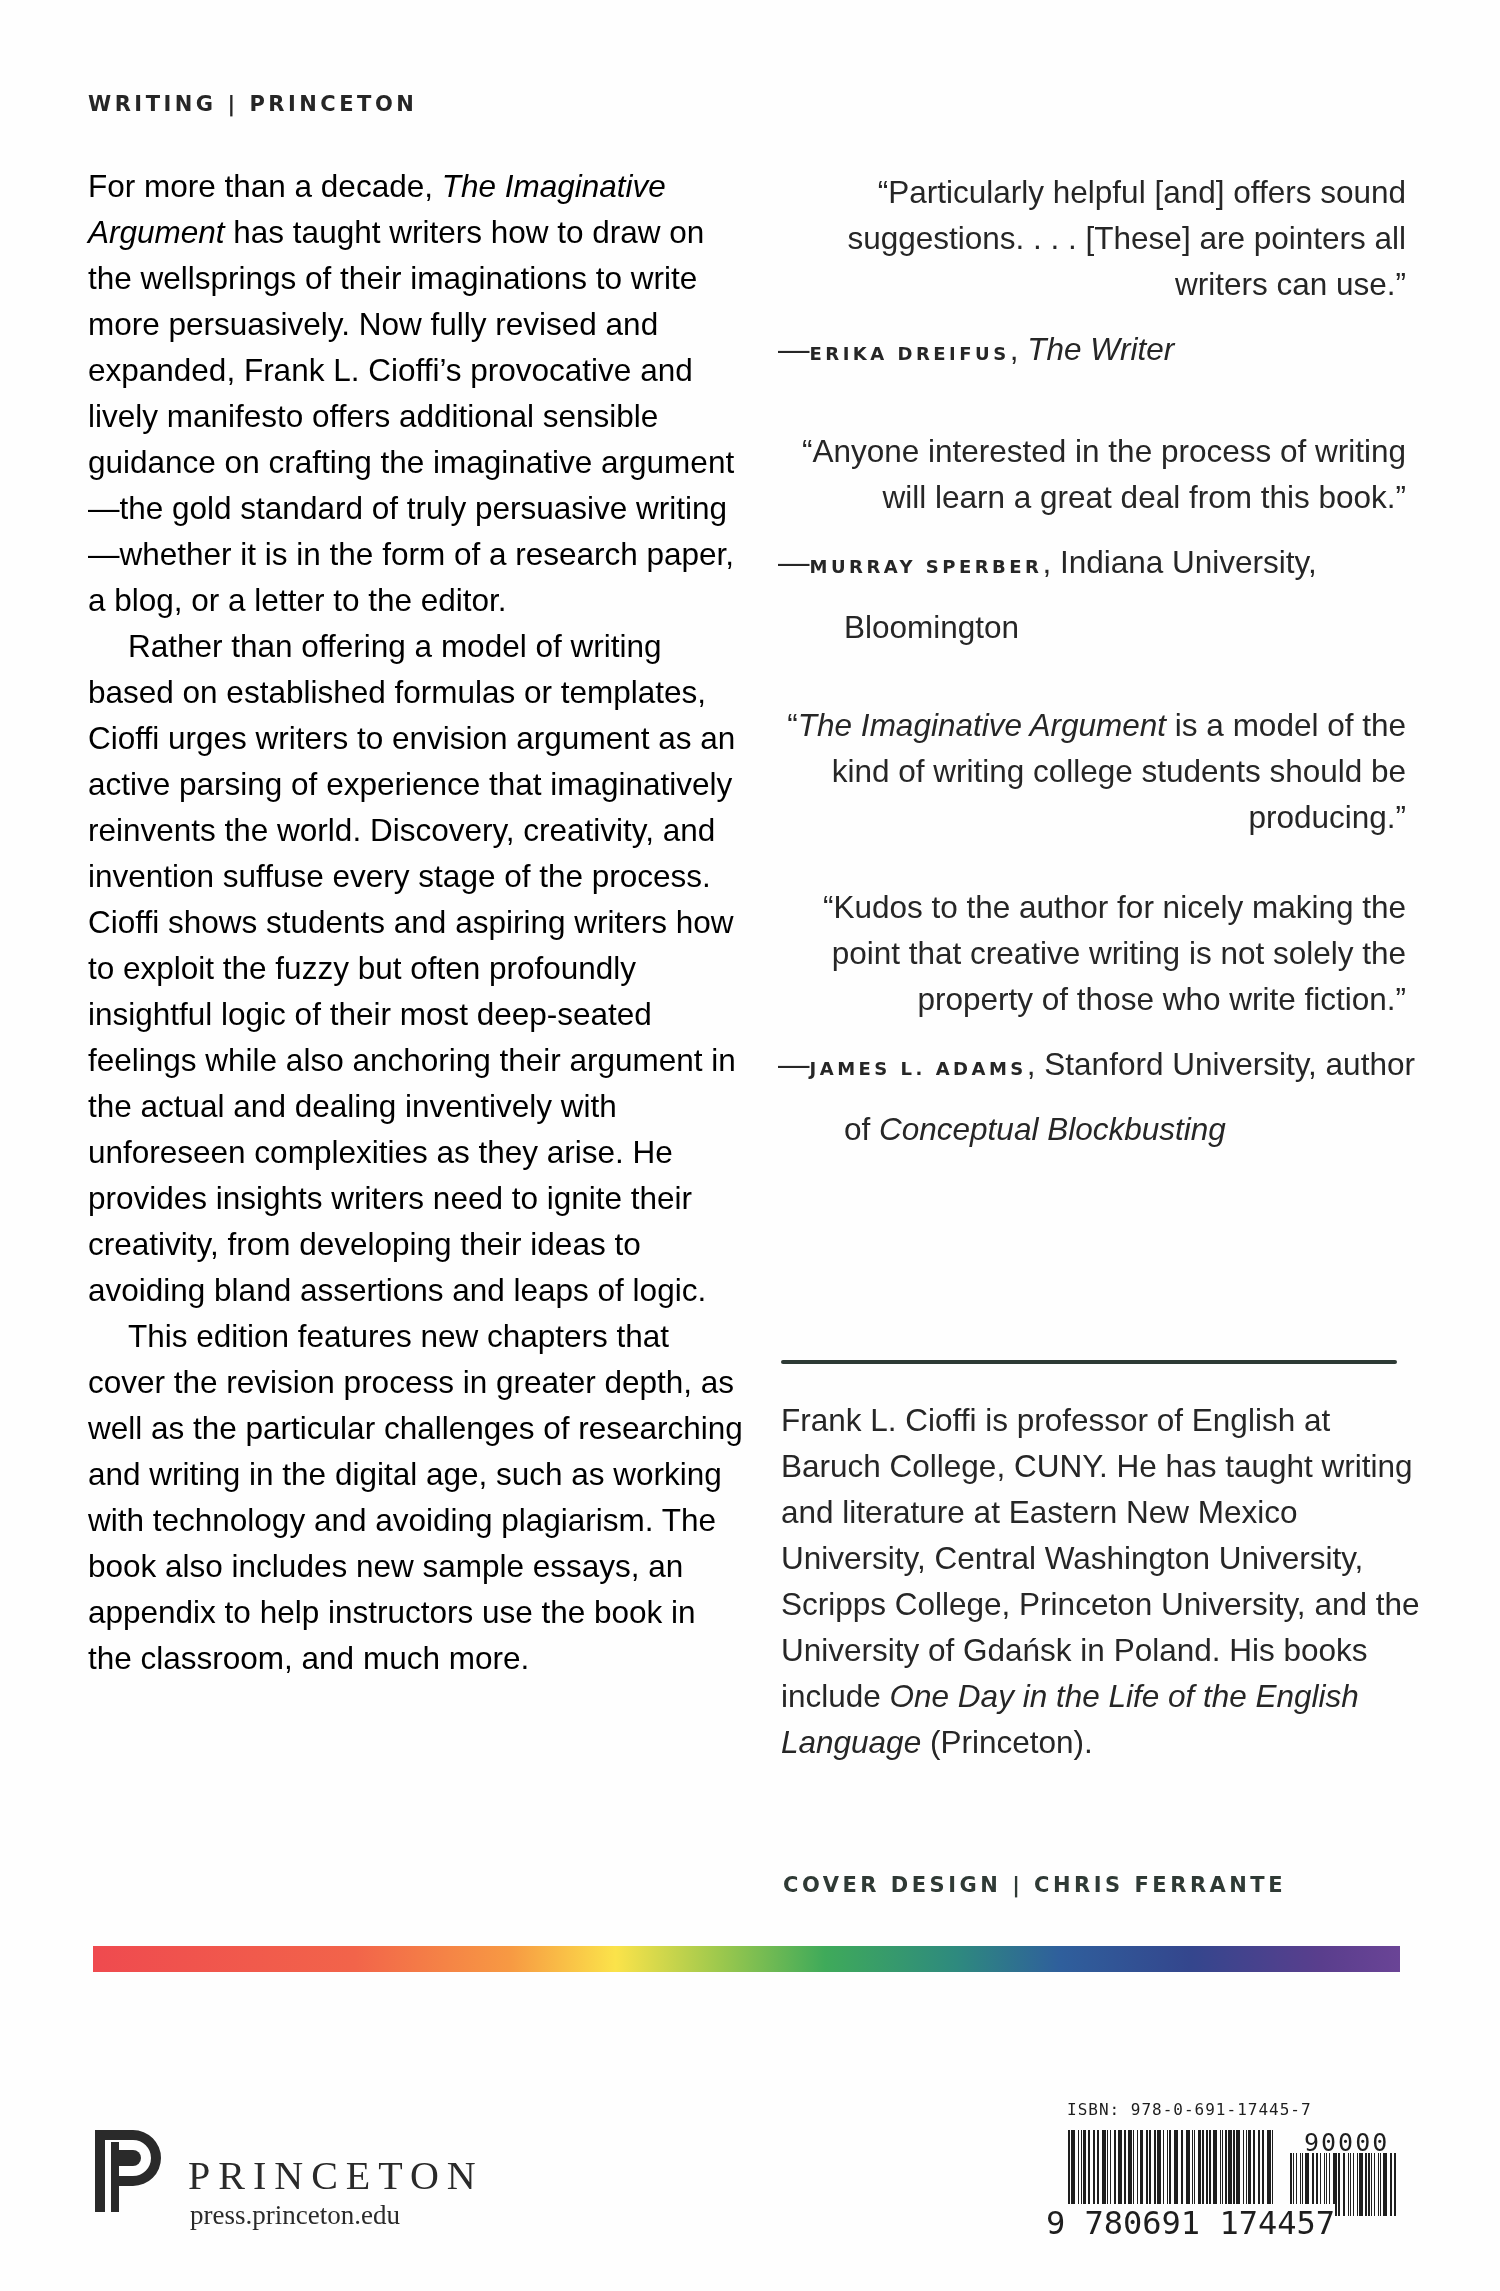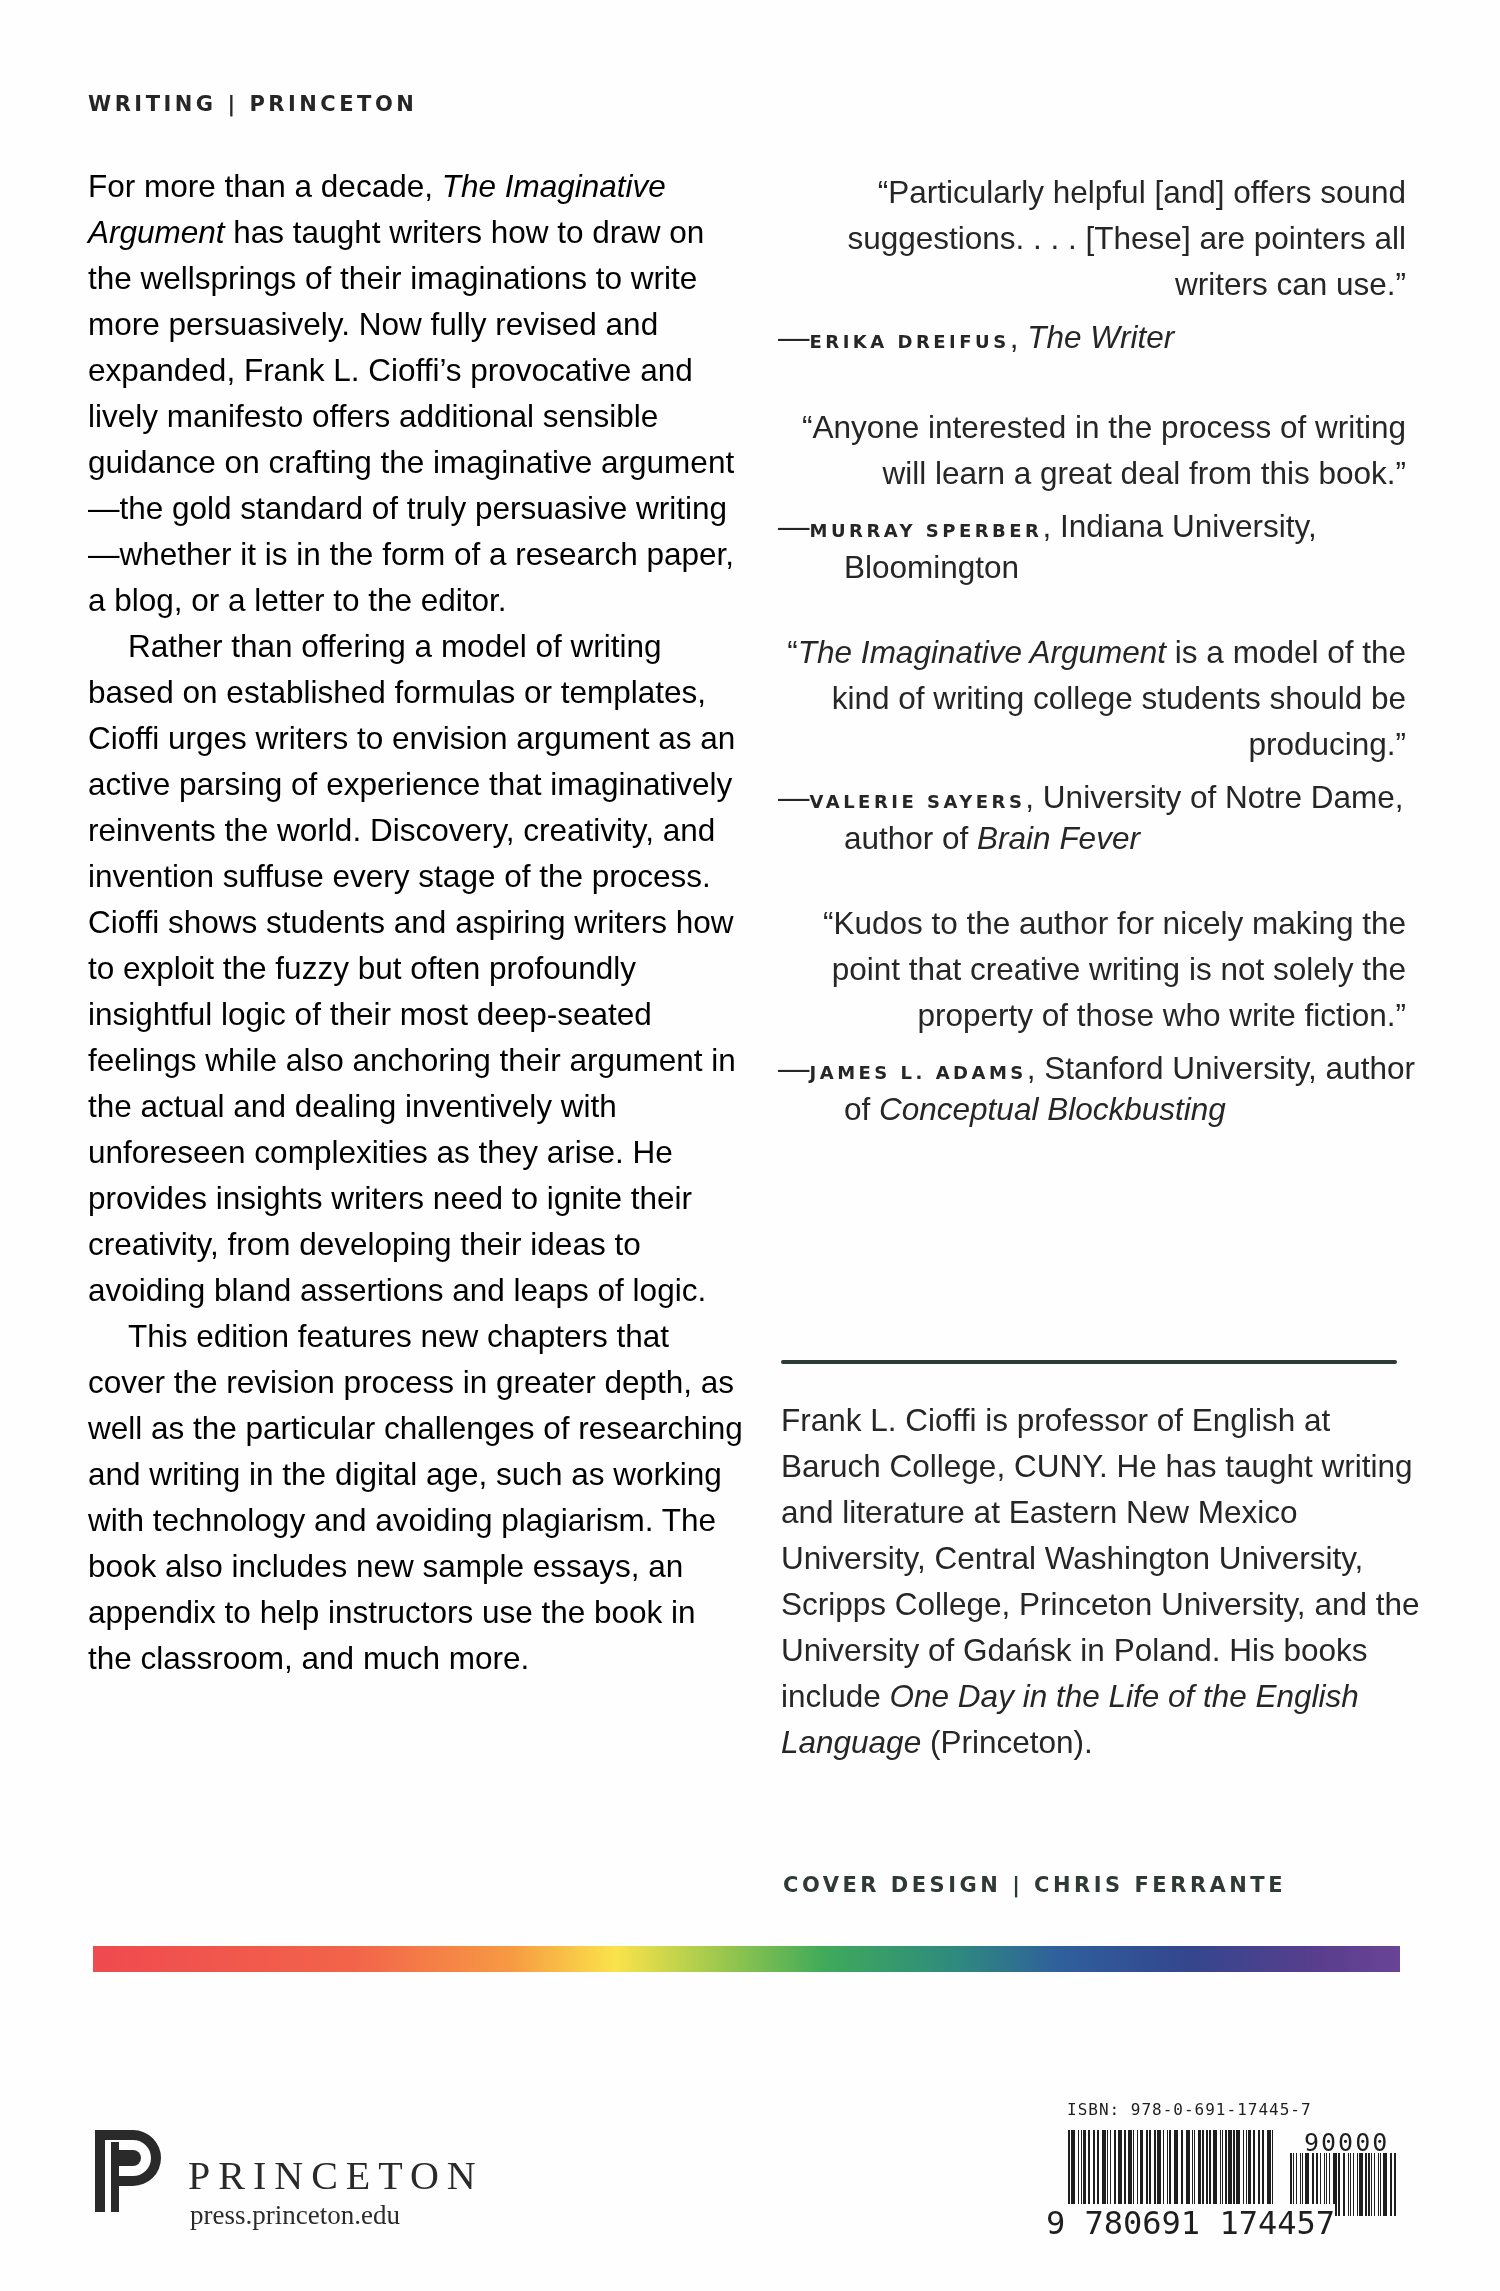--- a/index.html
+++ b/index.html
@@ -14,21 +14,21 @@
     font-weight: bold; font-size: 21px; letter-spacing: 3.5px; color: #262626;
   }
   .col-left {
     left: 88px; top: 163px; width: 660px;
     font-size: 31.5px; line-height: 46px; color: #000000;
   }
   .col-left p { margin: 0; }
   .col-left p.indent { text-indent: 40px; }
   .col-right { left: 758px; top: 157px; width: 660px; color: #262626; }
   .quote { font-size: 31.5px; line-height: 46px; padding-left: 22px; text-indent: -14px; margin: 12px; text-align: right; }
-  .attrib { font-size: 31.5px; line-height: 36px; padding-left: 86px; text-indent: -66px; margin: 8px 0 0 0; }
+  .attrib { font-size: 31.5px; line-height: 61px; padding-left: 86px; text-indent: -66px; margin: 8px 0 0 0; }
   .attrib .name {
     font-family: "DejaVu Sans", sans-serif; font-weight: bold; font-size: 18px; letter-spacing: 3.5px;
   }
   .block { margin-bottom: 44px; }
   i { font-style: italic; }
   .divider { left: 781px; top: 1360px; width: 616px; height: 4px; background: #2d3a35; border-radius: 2px; }
   .bio { left: 781px; top: 1397px; width: 640px; font-size: 31.5px; line-height: 46px; color: #262626; margin: 0; }
   .bio b { font-weight: normal; margin-top: 12px; }
   .credit {
     left: 783px; top: 1873px; font-family: "DejaVu Sans", sans-serif; font-weight: bold;
@@ -84,21 +84,20 @@
   <div class="block">
     <p class="quote"><span>“Particularly helpful [and] offers sound suggestions. . . . [These] are pointers all writers can use.”</span><i></i><span></span></p>
     <p class="attrib"><span>—</span><span class="name">ERIKA DREIFUS</span><span>, </span><i>The Writer</i><span></span></p>
   </div>
   <div class="block">
     <p class="quote"><span>“Anyone interested in the process of writing will learn a great deal from this book.”</span><i></i><span></span></p>
     <p class="attrib"><span>—</span><span class="name">MURRAY SPERBER</span><span>, Indiana University, Bloomington</span><i></i><span></span></p>
   </div>
   <div class="block">
     <p class="quote"><span>“</span><i>The Imaginative Argument</i><span> is a model of the kind of writing college students should be producing.”</span></p>
-    <p class="attrib"><span>—</span><span class="name">VALERIE SAYERS</span><span>, University of Notre Dame, author of </span><i>Brain Fever</i><span></span></p>
   </div>
   <div class="block">
     <p class="quote"><span>“Kudos to the author for nicely making the point that creative writing is not solely the property of those who write fiction.”</span><i></i><span></span></p>
     <p class="attrib"><span>—</span><span class="name">JAMES L. ADAMS</span><span>, Stanford University, author of </span><i>Conceptual Blockbusting</i><span></span></p>
   </div>
 </div>
 
 <div class="abs divider"></div>
 
 <p class="abs bio">

